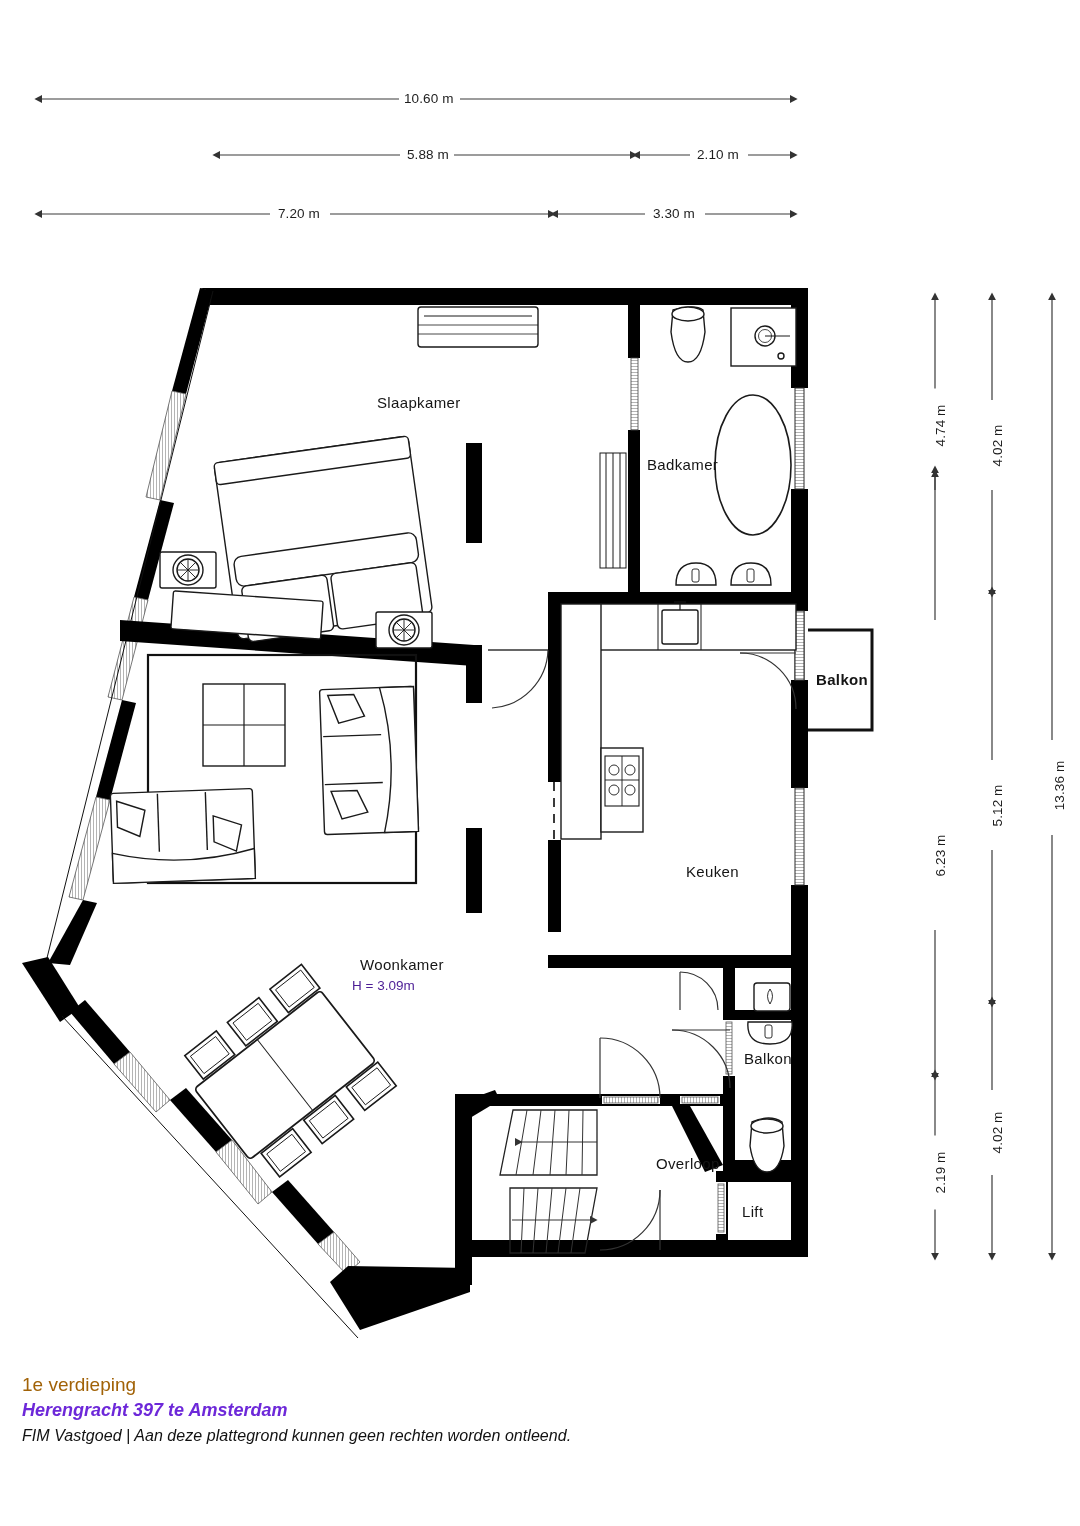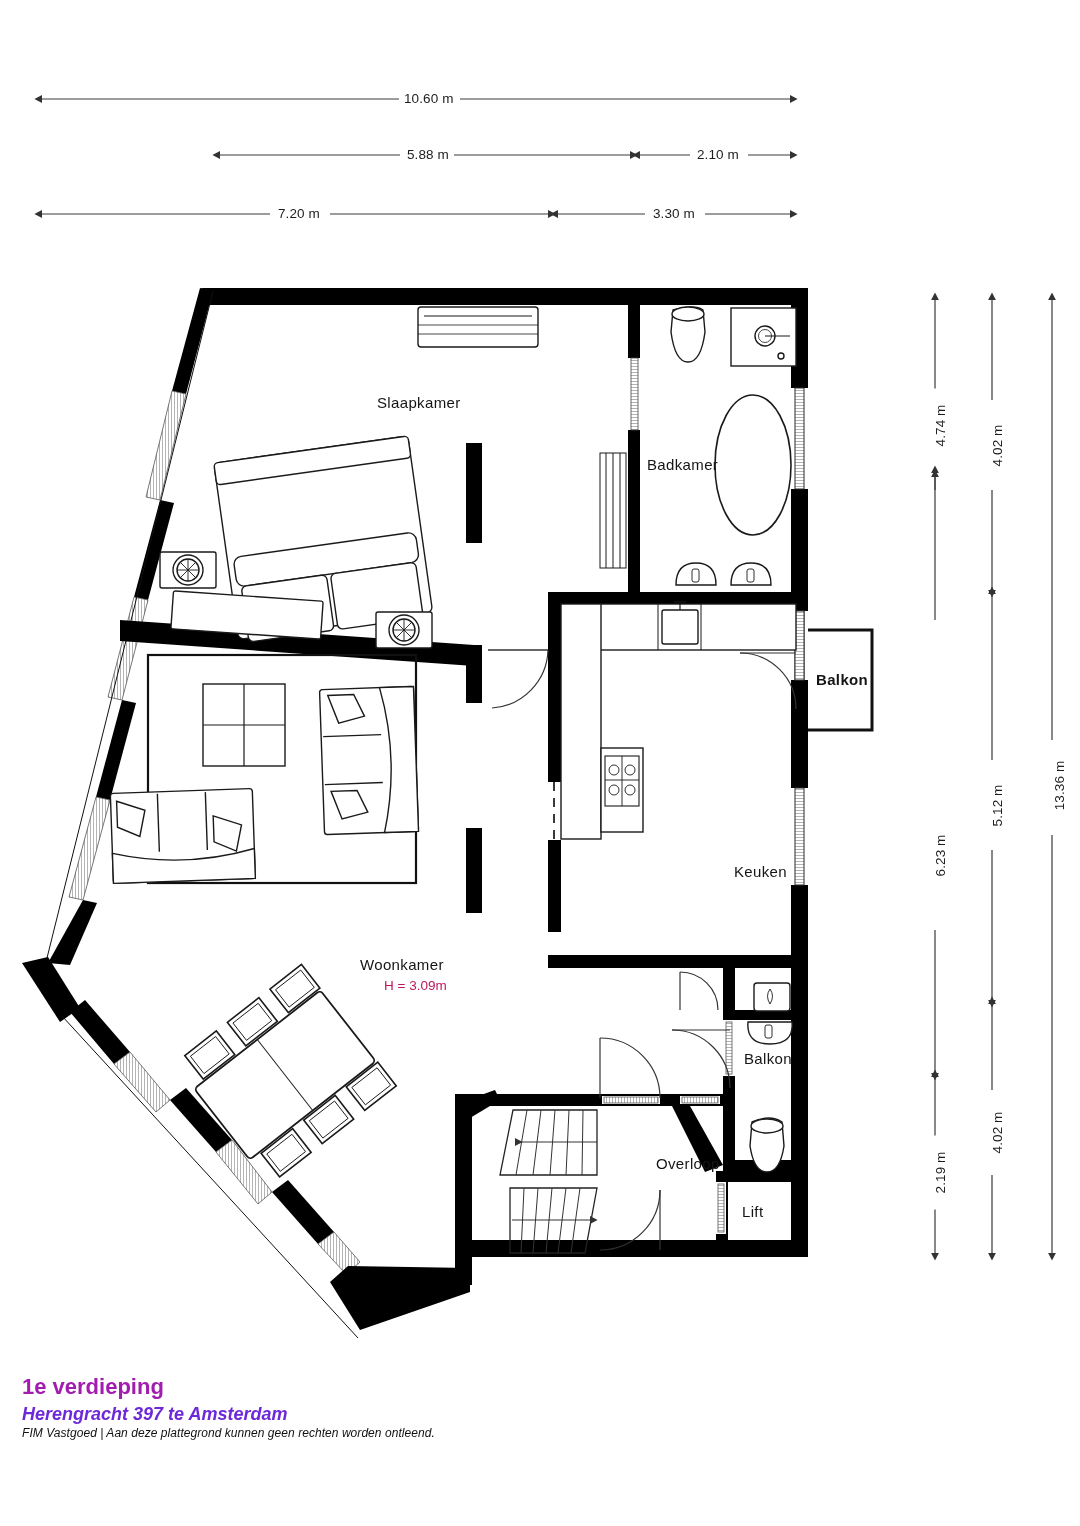--- a/index.html
+++ b/index.html
@@ -30,28 +30,27 @@
   .roomlabel{
     position:absolute;
     font-size:15px;
     color:#151515;
     white-space:nowrap;
     letter-spacing:.35px;
   }
   .roomsub{
     position:absolute;
     font-size:13.5px;
-    color:#be185d;
+    color:#4c1d95;
     white-space:nowrap;
-    margin-left:32px;
   }
   .caption{position:absolute;left:22px;top:1372px;width:620px;}
-  .cap-line1{font-size:22px;font-weight:bold;color:#a21caf;line-height:1.35;}
+  .cap-line1{font-size:19px;font-weight:normal;color:#a16207;line-height:1.35;}
   .cap-line2{font-size:18px;font-weight:bold;color:#6d28d9;line-height:1.35;font-style:italic;}
-  .cap-disc{font-size:12px;font-style:italic;color:#111;letter-spacing:.05px;}
+  .cap-disc{font-size:16px;font-style:italic;color:#111;margin-top:5px;letter-spacing:.05px;}
 </style>
 </head>
 <body>
 
 <div id="stage">
 
   <svg class="plan" viewBox="0 0 1080 1526">
     <defs>
       <marker id="arrL" markerWidth="9" markerHeight="9" refX="8" refY="4.5" orient="auto" markerUnits="userSpaceOnUse">
         <path d="M8,0.6 L0.4,4.5 L8,8.4 Z" fill="#333"></path>
@@ -402,21 +401,21 @@
 
   <div class="dimlabel vert" style="left:960px;top:438px;width:64px;text-align:center;">4.02 m</div>
   <div class="dimlabel vert" style="left:960px;top:798px;width:64px;text-align:center;">5.12 m</div>
   <div class="dimlabel vert" style="left:960px;top:1125px;width:64px;text-align:center;">4.02 m</div>
 
   <div class="dimlabel vert" style="left:1018px;top:778px;width:72px;text-align:center;">13.36 m</div>
 
   <div class="roomlabel" style="left:333px;top:394px;margin-left:44px;">Slaapkamer</div>
   <div class="roomlabel" style="left:647px;top:456px;">Badkamer</div>
   <div class="roomlabel" style="left:816px;top:671px;font-weight:bold;">Balkon</div>
-  <div class="roomlabel" style="left:686px;top:863px;margin-left:48px;">Keuken</div>
+  <div class="roomlabel" style="left:686px;top:863px;">Keuken</div>
   <div class="roomlabel" style="left:340px;top:956px;margin-left:20px;">Woonkamer</div>
   <div class="roomsub" style="left:352px;top:978px;">H = 3.09m</div>
   <div class="roomlabel" style="left:744px;top:1050px;">Balkon</div>
   <div class="roomlabel" style="left:656px;top:1155px;">Overloop</div>
   <div class="roomlabel" style="left:742px;top:1203px;">Lift</div>
 
   <div class="caption">
     <div class="cap-line1">1e verdieping</div>
     <div class="cap-line2">Herengracht 397 te Amsterdam</div>
     <div class="cap-disc">FIM Vastgoed | Aan deze plattegrond kunnen geen rechten worden ontleend.</div>

